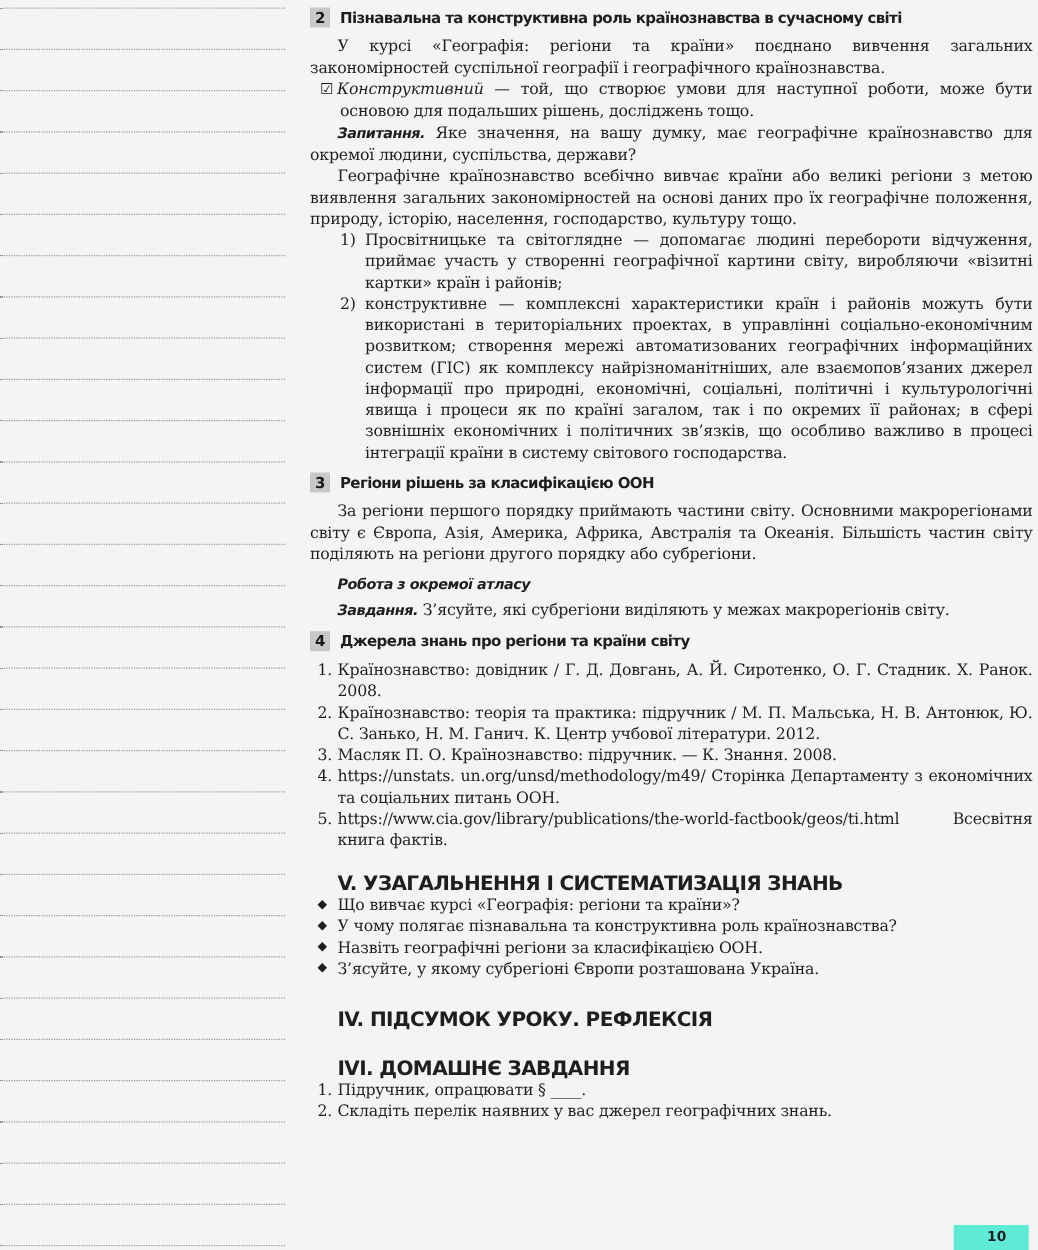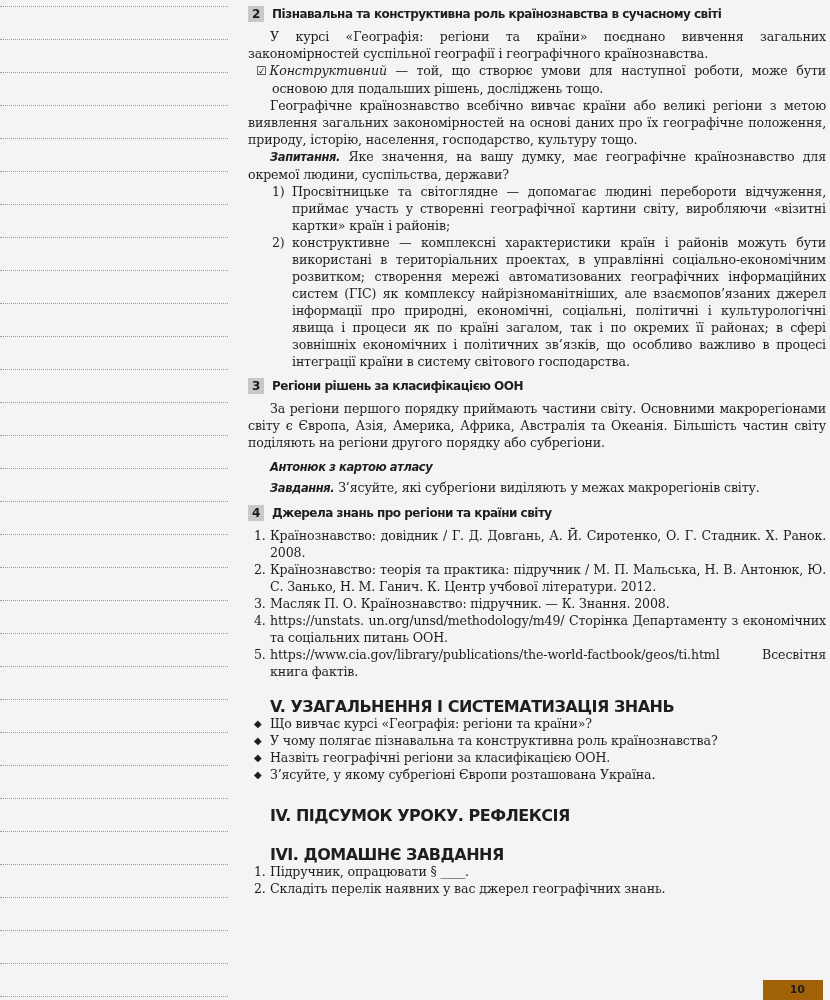--- a/index.html
+++ b/index.html
@@ -45,21 +45,21 @@
   .subhead { font-family: "DejaVu Sans", "Liberation Sans", sans-serif; font-style: italic; font-weight: bold; font-size: 11.5px; letter-spacing: -0.4px; margin: 8px 0 3px 22px; }
   .stage {
     font-family: "DejaVu Sans", "Liberation Sans", sans-serif; font-weight: bold;
     font-size: 16px; letter-spacing: -0.5px; margin-left: 22px;
   }
   .bullets { margin: 0; padding: 0; list-style: none; }
   .bullets li { position: relative; padding-left: 22px; }
   .bullets li .b { position: absolute; left: 6px; font-size: 10px; }
   .pagenum {
     position: absolute; left: 763px; top: 980px; width: 60px; height: 20px;
-    background: #a16207; text-align: right; padding-right: 0;
+    background: #5eead4; text-align: right; padding-right: 0;
     font-family: "DejaVu Sans", "Liberation Sans", sans-serif; font-weight: bold; font-size: 11px;
     line-height: 20px;
   }
   .pagenum span { padding-right: 18px; }
 </style>
 </head>
 <body>
 
 <div class="notes" id="notes">
     <div class="line" style="top: 6px;"></div>
@@ -96,33 +96,33 @@
   </div>
 
 <div class="content">
 
   <div class="sec-head">
     <span class="badge">2</span>
     <span>Пізнавальна та конструктивна роль країнознавства в сучасному світі</span>
   </div>
   <p class="p ind">У курсі «Географія: регіони та країни» поєднано вивчення загальних закономірностей суспільної географії і географічного країнознавства.</p>
   <p class="p term"><span class="chk">☑</span><span class="term-word">Конструктивний</span><span> — той, що створює умови для наступної роботи, може бути основою для подальших рішень, досліджень тощо.</span></p>
+  <p class="p ind"><span class="lbl">Запитання.</span><span> Яке значення, на вашу думку, має географічне країнознавство для окремої людини, суспільства, держави?</span></p>
   <p class="p ind">Географічне країнознавство всебічно вивчає країни або великі регіони з метою виявлення загальних закономірностей на основі даних про їх географічне положення, природу, історію, населення, господарство, культуру тощо.</p>
-  <p class="p ind"><span class="lbl">Запитання.</span><span> Яке значення, на вашу думку, має географічне країнознавство для окремої людини, суспільства, держави?</span></p>
   <ul class="numlist">
     <li><span class="n">1)</span><span>Просвітницьке та світоглядне — допомагає людині перебороти відчуження, приймає участь у створенні географічної картини світу, виробляючи «візитні картки» країн і районів;</span></li>
     <li><span class="n">2)</span><span>конструктивне — комплексні характеристики країн і районів можуть бути використані в територіальних проектах, в управлінні соціально-економічним розвитком; створення мережі автоматизованих географічних інформаційних систем (ГІС) як комплексу найрізноманітніших, але взаємопов’язаних джерел інформації про природні, економічні, соціальні, політичні і культурологічні явища і процеси як по країні загалом, так і по окремих її районах; в сфері зовнішніх економічних і політичних зв’язків, що особливо важливо в процесі інтеграції країни в систему світового господарства.</span></li>
   </ul>
 
   <div class="sec-head" style="margin-top:6px">
     <span class="badge">3</span>
     <span>Регіони рішень за класифікацією ООН</span>
   </div>
   <p class="p ind">За регіони першого порядку приймають частини світу. Основними макрорегіонами світу є Європа, Азія, Америка, Африка, Австралія та Океанія. Більшість частин світу поділяють на регіони другого порядку або субрегіони.</p>
-  <div class="subhead">Антонюк з картою атласу</div>
+  <div class="subhead">Робота з окремої атласу</div>
   <p class="p ind"><span class="lbl">Завдання.</span><span> З’ясуйте, які субрегіони виділяють у межах макрорегіонів світу.</span></p>
 
   <div class="sec-head" style="margin-top:6px">
     <span class="badge">4</span>
     <span>Джерела знань про регіони та країни світу</span>
   </div>
   <ul class="reflist">
     <li><span class="n">1.</span><span>Країнознавство: довідник / Г. Д. Довгань, А. Й. Сиротенко, О. Г. Стадник. Х. Ранок. 2008.</span></li>
     <li><span class="n">2.</span><span>Країнознавство: теорія та практика: підручник / М. П. Мальська, Н. В. Антонюк, Ю. С. Занько, Н. М. Ганич. К. Центр учбової літератури. 2012.</span></li>
     <li><span class="n">3.</span><span>Масляк П. О. Країнознавство: підручник. — К. Знання. 2008.</span></li>

